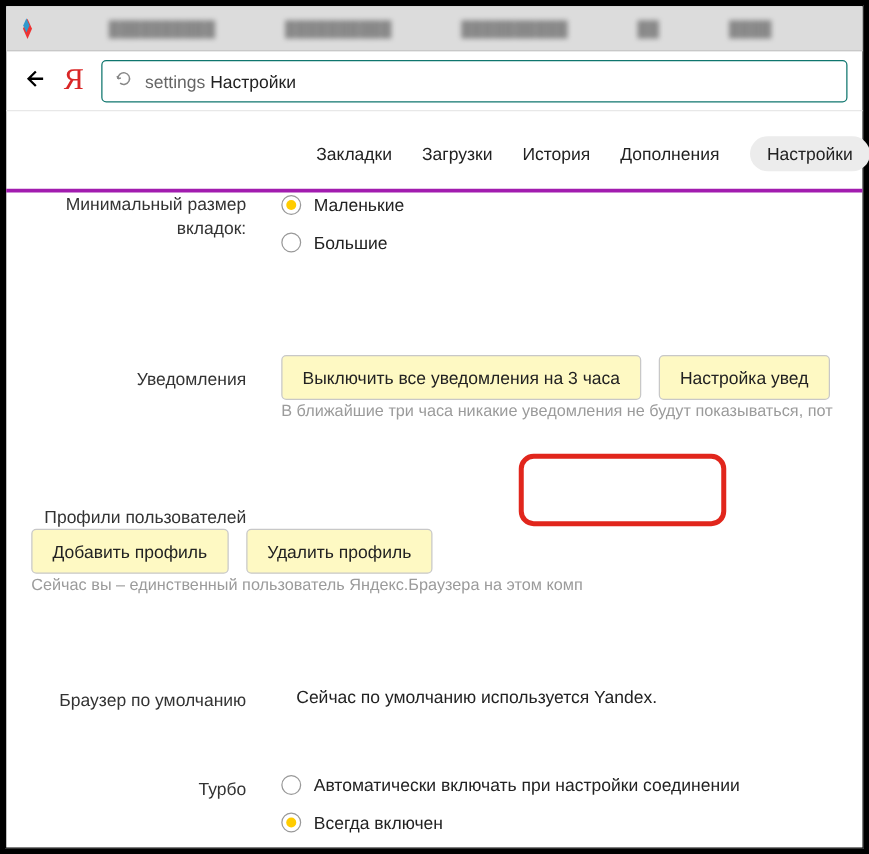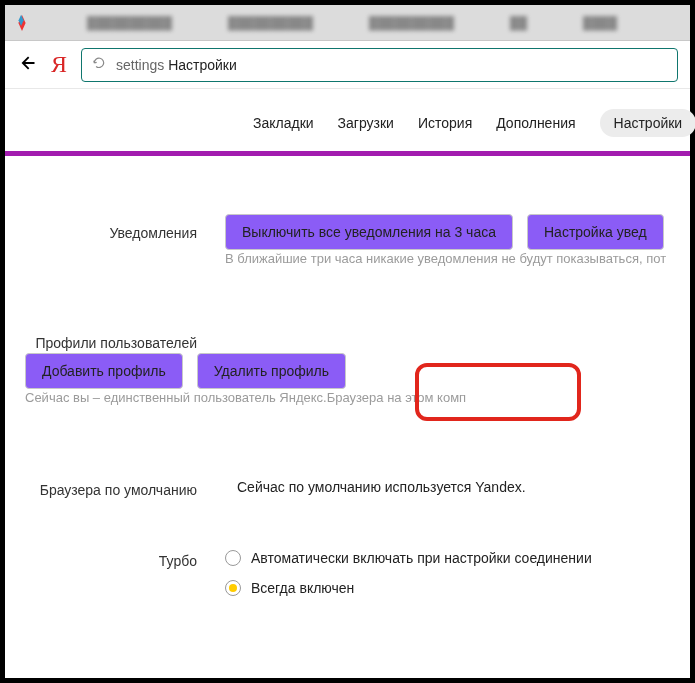--- a/index.html
+++ b/index.html
@@ -53,21 +53,21 @@
   .omni-text { color:#666; font-size:14px; }
   .omni-text .second { color:#222; }
   .navtabs {
     display:flex;
     justify-content:flex-start;
     align-items:center;
     padding: 20px 0 14px 248px;
     gap: 24px;
     font-size:14px;
     color:#222;
-    border-bottom:5px solid #a21caf;
+    border-bottom:3px solid #a21caf;
   }
   .navtabs .nt { cursor:pointer; }
   .navtabs .nt.active {
     background:#ececec;
     border-radius:14px;
     padding:6px 14px;
   }
   .content {
     height: 545px;
     overflow:hidden;
@@ -109,21 +109,21 @@
     border-radius:50%;
     background:#ffcc00;
   }
   .btn {
     display:inline-flex;
     align-items:center;
     height:36px;
     padding:0 16px;
     border:1px solid #c8c8c8;
     border-radius:4px;
-    background:#8b5cf6;
+    background:#fef9c3;
     font-size:14px;
     color:#222;
     cursor:pointer;
     white-space:nowrap;
   }
   .btn-row { display:flex; gap:14px; align-items:center; }
   .hint {
     color:#9b9b9b;
     font-size:13px;
     line-height:1.4;
@@ -185,20 +185,33 @@
   <div class="navtabs">
     <span class="nt">Закладки</span>
     <span class="nt">Загрузки</span>
     <span class="nt">История</span>
     <span class="nt">Дополнения</span>
     <span class="nt active">Настройки</span>
   </div>
 
   <div class="content">
 
+    <div class="section sec-first">
+      <div class="label" style="margin-top:-4px">Минимальный размер вкладок:</div>
+      <div class="body">
+        <div class="radio-row">
+          <span class="radio selected"></span>
+          <span>Маленькие</span>
+        </div>
+        <div class="radio-row">
+          <span class="radio"></span>
+          <span>Большие</span>
+        </div>
+      </div>
+    </div>
 
     <div class="section sec-notif">
       <div class="label" style="padding-top:10px">Уведомления</div>
       <div class="body">
         <div class="btn-row">
           <div class="btn">Выключить все уведомления на 3 часа</div>
           <div class="btn">Настройка увед</div>
         </div>
         <div class="hint">В ближайшие три часа никакие уведомления не будут показываться, пот</div>
       </div>
@@ -210,21 +223,21 @@
         <div class="btn-row">
           <div class="btn">Добавить профиль</div>
           <div class="btn" id="delbtn">Удалить профиль</div>
         </div>
         <div class="hint">Сейчас вы – единственный пользователь Яндекс.Браузера на этом комп</div>
         <div style="height:14px"></div>
       </div>
     </div>
 
     <div class="section sec-default">
-      <div class="label">Браузера по умолчанию</div>
+      <div class="label">Браузер по умолчанию</div>
       <div class="body">
         <div class="plain-text">Сейчас по умолчанию используется Yandex.</div>
       </div>
     </div>
 
     <div class="section sec-turbo">
       <div class="label" style="padding-top:2px">Турбо</div>
       <div class="body">
         <div class="radio-row">
           <span class="radio"></span>

